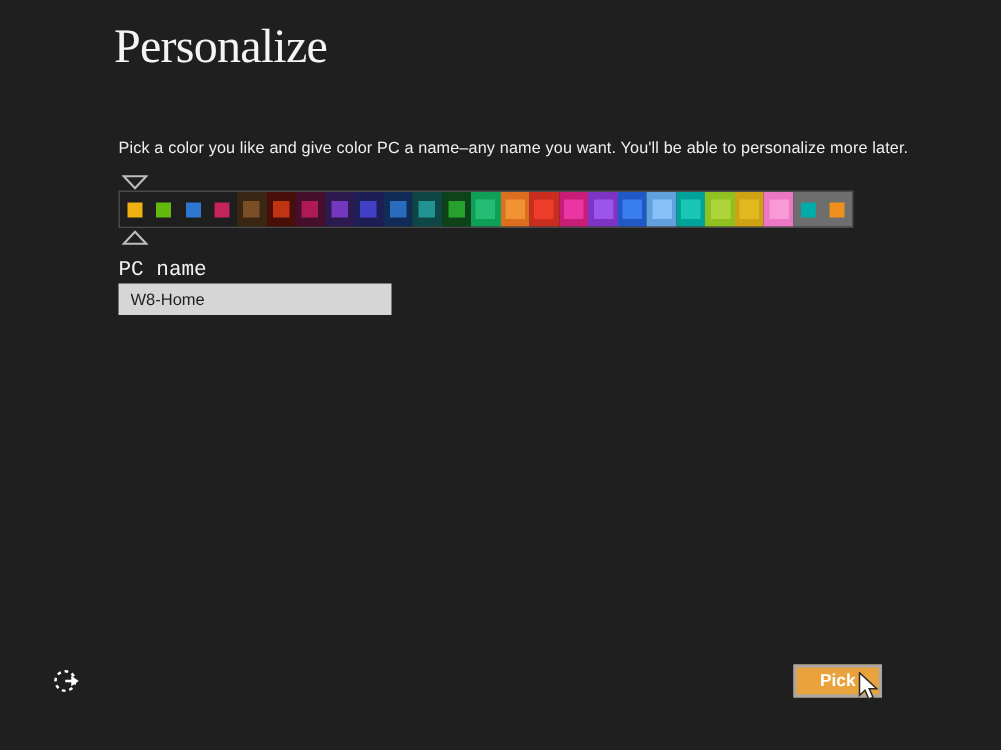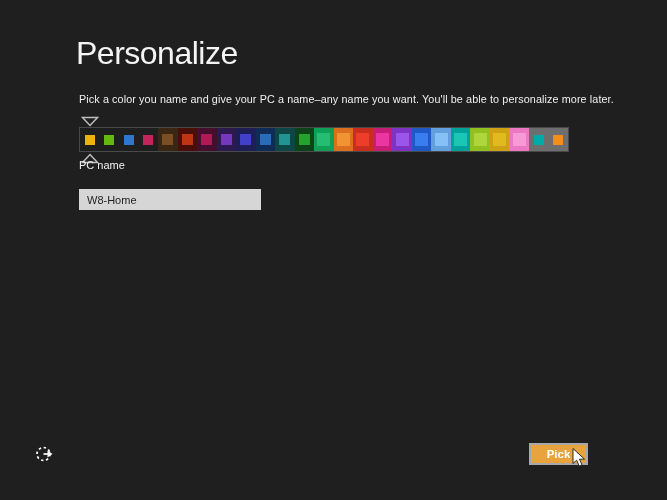--- a/index.html
+++ b/index.html
@@ -3,23 +3,24 @@
 <meta charset="utf-8">
 <style>
   html,body{margin:0;padding:0;}
   body{
     width:667px;height:500px;position:relative;overflow:hidden;
     background:#1f1f1f;
     font-family:"Liberation Sans", sans-serif;
     -webkit-font-smoothing:antialiased;
   }
   .page-title{
-    position:absolute;left:76px;top:35px;
+    position:absolute;left:76px;top:12px;
     font-size:32px;font-weight:300;letter-spacing:-0.5px;
     color:#f4f4f4;
+    font-family:Liberation Serif, serif;
   }
   .subtitle{
     position:absolute;left:79px;top:93px;
     font-size:10.8px;color:#f0f0f0;letter-spacing:0.1px;
   }
   
   .tri{position:absolute;width:18px;height:11px;}
   .tri-down{left:81px;top:116px;}
   .tri-up{left:81px;top:153px;}
   .slider-bar{
@@ -31,22 +32,22 @@
   .seg{
     flex:1 1 0;display:flex;align-items:center;justify-content:center;
     cursor:pointer;
   }
   .sq{display:block;}
   .sq.small{width:10px;height:10px;}
   .sq.medium{width:11px;height:11px;}
   .sq.large{width:13px;height:13px;}
   
   .pc-name-label{
-    position:absolute;left:79px;top:159px;
-    font-size:11px;color:#f2f2f2;
+    position:absolute;left:79px;top:172px;
+    font-size:14px;color:#f2f2f2;font-family:Liberation Mono, monospace;
   }
   .pc-name-input{
     position:absolute;left:79px;top:189px;
     width:182px;height:21px;box-sizing:border-box;
     background:#d6d6d6;border:none;outline:none;
     font-family:"Liberation Sans", sans-serif;
     font-size:11px;color:#1e1e1e;
     padding:0 0 0 8px;
   }
   
@@ -59,21 +60,21 @@
     font-size:11.5px;font-weight:700;color:#ffffff;
     cursor:pointer;
   }
   .cursor{position:absolute;left:572px;top:448px;width:16px;height:20px;pointer-events:none;}
 </style>
 </head>
 <body style="background: rgb(31, 31, 31);">
 
 <div class="page-title">Personalize</div>
 
-<div class="subtitle">Pick a color you name and give your PC a name–any name you want. You'll be able to personalize more later.</div>
+<div class="subtitle">Pick a color you like and give color PC a name–any name you want. You'll be able to personalize more later.</div>
 
 <svg class="tri tri-down" viewBox="0 0 18 11">
   <polygon points="1.5,1.5 16.5,1.5 9,9.5" fill="none" stroke="#bdbdbd" stroke-width="1.4"></polygon>
 </svg>
 
 <div class="slider-bar">
     <div class="seg" style="background: rgb(30, 30, 30);">
       <div class="sq small" style="background: rgb(240, 176, 15);"></div>
     </div>
     <div class="seg" style="background: rgb(30, 30, 30);">

